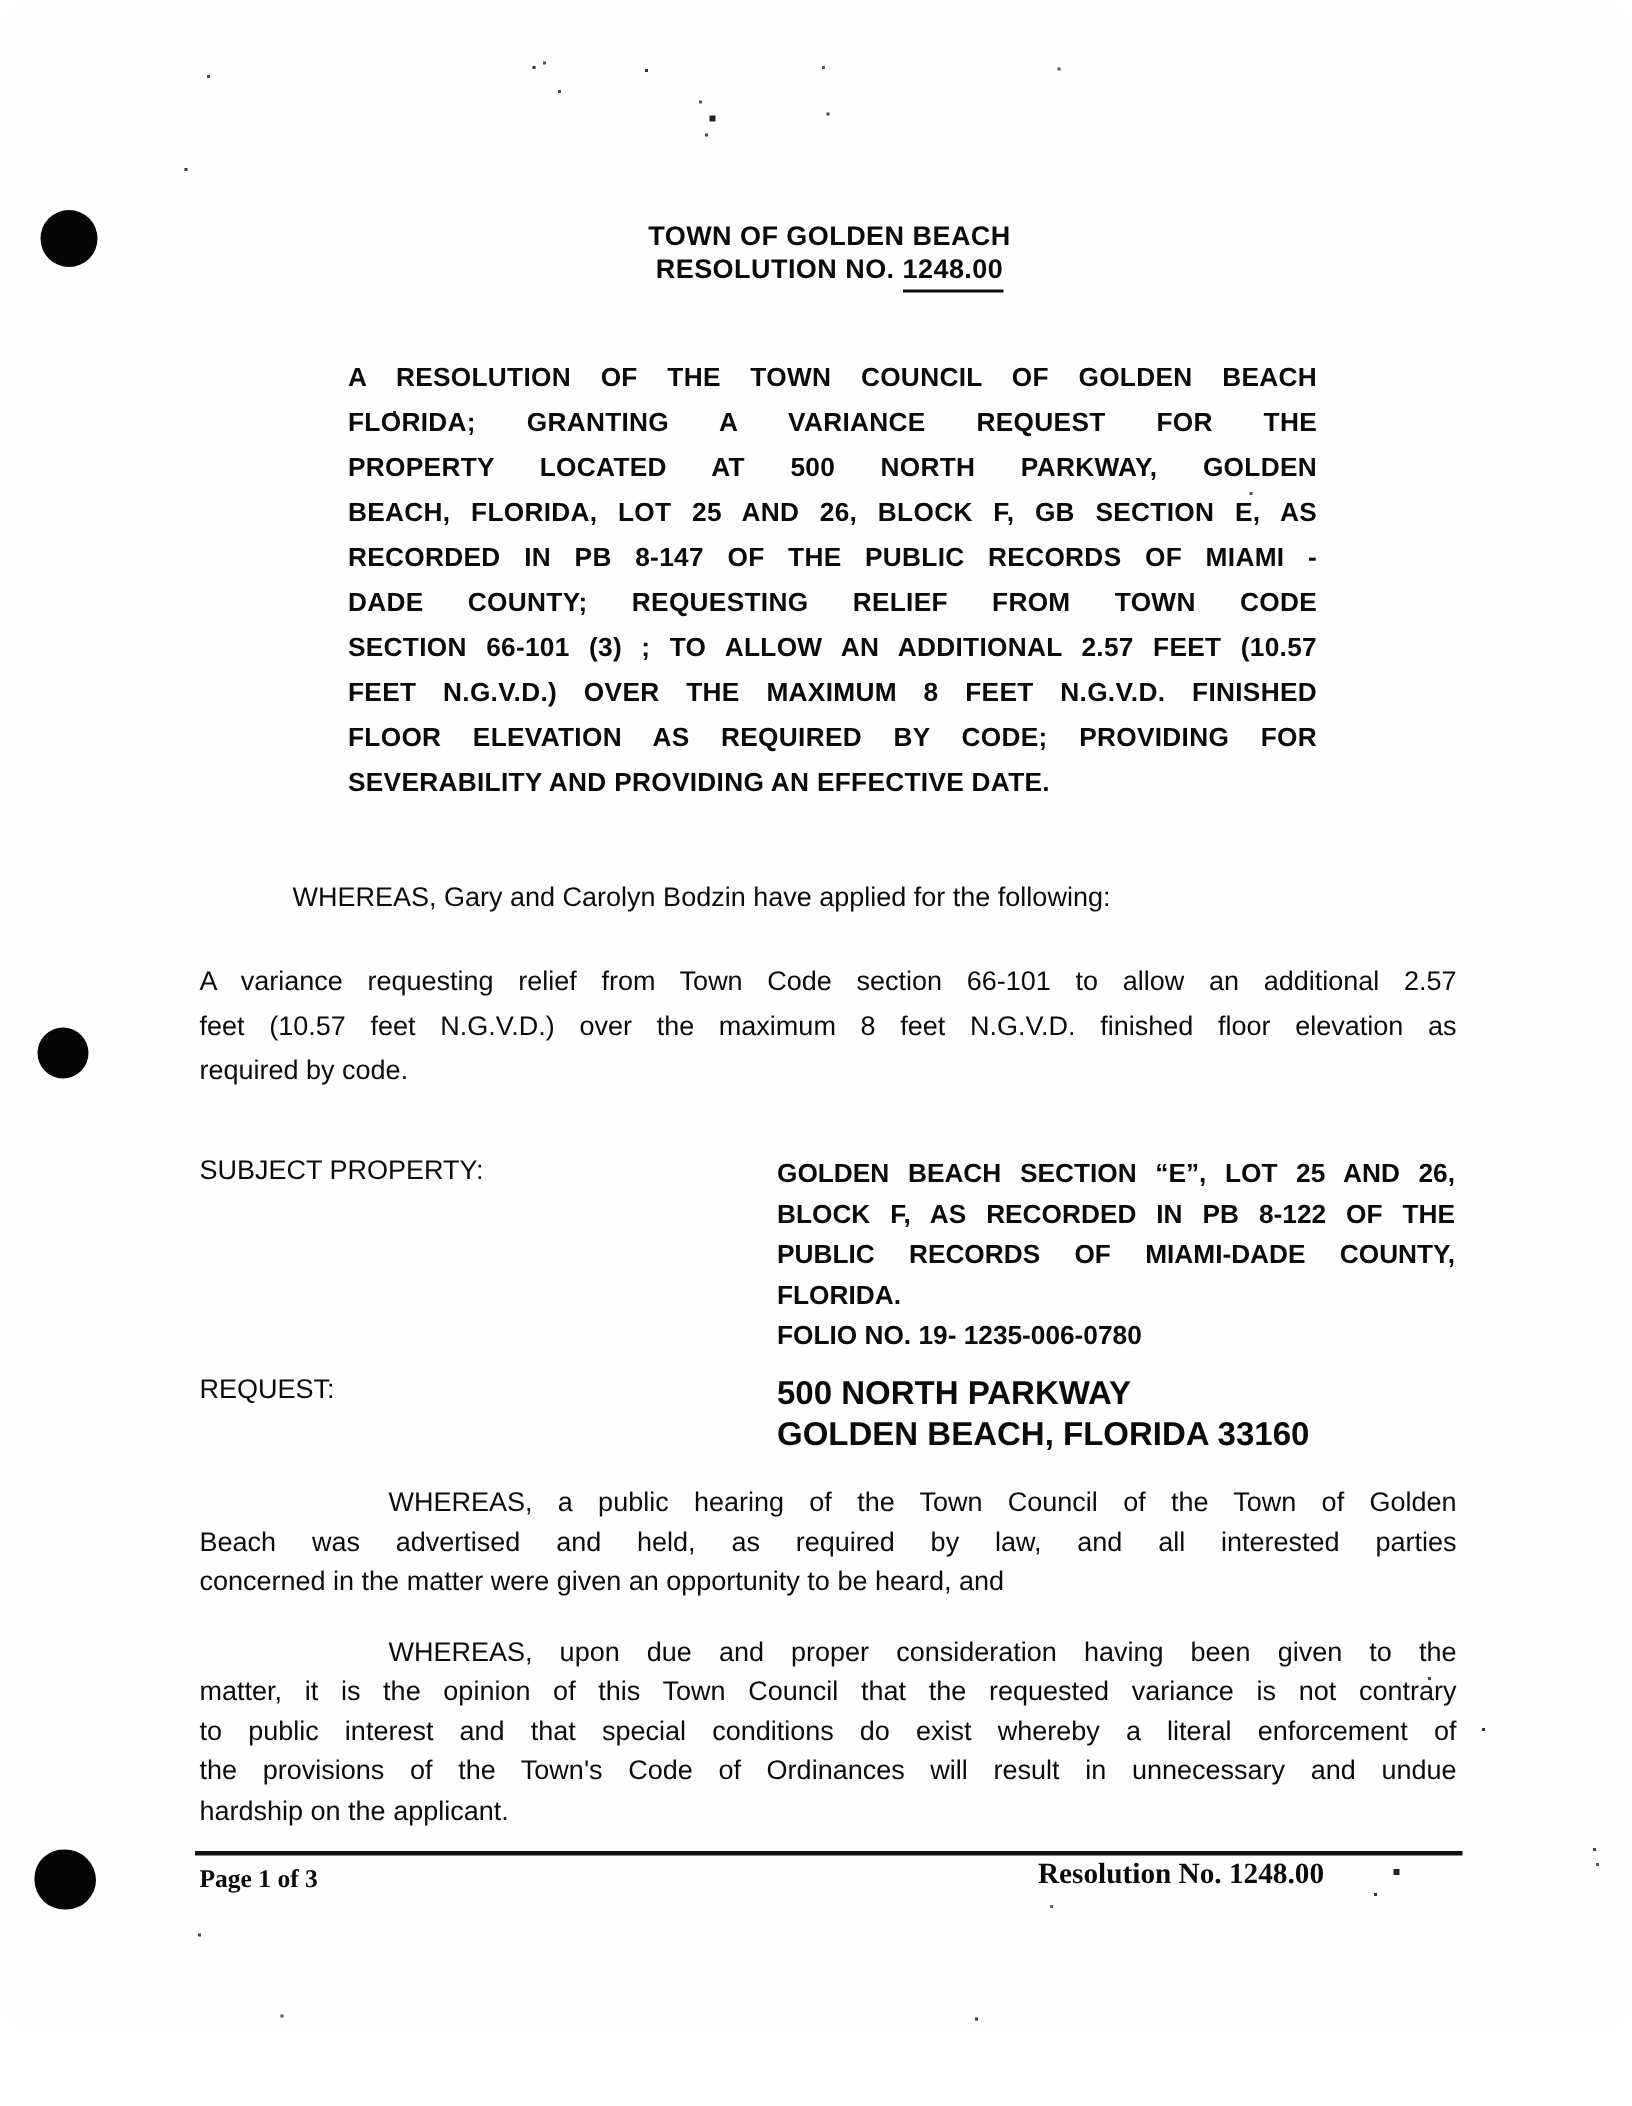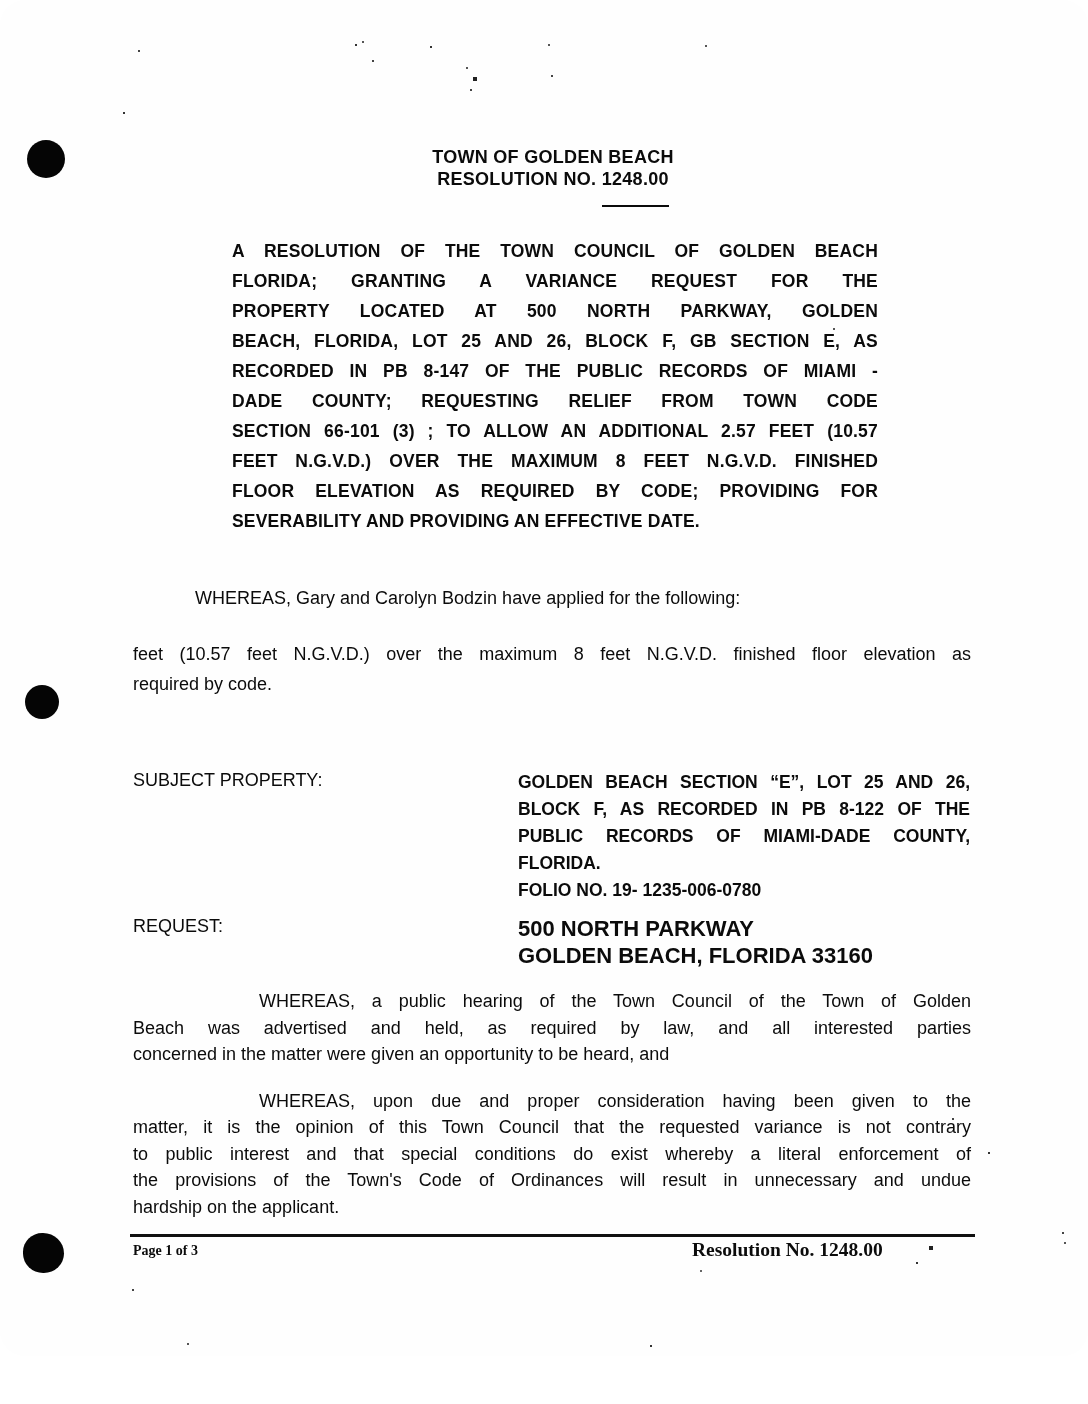--- a/index.html
+++ b/index.html
@@ -32,21 +32,21 @@
       930px 1247px 0 1px #222, 916px 1262px 0 0 #333, 1062px 1232px 0 0 #444, 1064px 1242px 0 0 #555,
       132px 1289px 0 0 #444, 187px 1343px 0 0 #555, 650px 1345px 0 0 #333, 282px 1358px 0 1px #444,
       176px 1368px 0 0 #555, 277px 1385px 0 1px #222, 700px 1270px 0 0 #666;
   }
   
   .doc-header {
     position: absolute; left: 0; top: 146px; width: 100%;
     text-align: center; font-weight: bold; font-size: 18px; line-height: 22px;
     transform: translateX(9px); letter-spacing: 0.3px;
   }
-  .res-no-underline { border-bottom: 2px solid #0b0b0b; padding-bottom: 16px; }
+  .res-no-underline { border-bottom: 2px solid #0b0b0b; padding-bottom: 4px; }
   
   .res-block {
     position: absolute; left: 232px; top: 236px; width: 646px;
     font-weight: bold; font-size: 17.5px; line-height: 30px; letter-spacing: 0.2px;
   }
   .jl { text-align: justify; text-align-last: justify; text-justify: inter-word; }
   
   .body-text { font-size: 18px; }
   .whereas-applied {
     position: absolute; left: 133px; top: 588px; width: 860px; padding-left: 62px;
@@ -72,21 +72,21 @@
     position: absolute; left: 133px; top: 1088px; width: 838px; line-height: 26.4px;
   }
   .indent-first { padding-left: 126px; }
   
   .footer-rule {
     position: absolute; left: 130px; top: 1234px; width: 845px; height: 3px;
     background: #101010;
   }
   .footer-left {
     position: absolute; left: 133px; top: 1243px;
-    font-family: "Liberation Serif", serif; font-weight: bold; font-size: 14px; text-align: right;
+    font-family: "Liberation Serif", serif; font-weight: bold; font-size: 17px; text-align: right;
   }
   .footer-right {
     position: absolute; left: 692px; top: 1239px;
     font-family: "Liberation Serif", serif; font-weight: bold; font-size: 19.5px;
   }
 </style>
 </head>
 <body>
 
 <div class="page">
@@ -110,20 +110,21 @@
     <div class="jl">DADE COUNTY; REQUESTING RELIEF FROM TOWN CODE</div>
     <div class="jl">SECTION 66-101 (3) ; TO ALLOW AN ADDITIONAL 2.57 FEET (10.57</div>
     <div class="jl">FEET N.G.V.D.) OVER THE MAXIMUM 8 FEET N.G.V.D. FINISHED</div>
     <div class="jl">FLOOR ELEVATION AS REQUIRED BY CODE; PROVIDING FOR</div>
     <div>SEVERABILITY AND PROVIDING AN EFFECTIVE DATE.</div>
   </div>
 
   <div class="body-text whereas-applied">WHEREAS, Gary and Carolyn Bodzin have applied for the following:</div>
 
   <div class="body-text variance-par">
+    <div class="jl">A variance requesting relief from Town Code section 66-101 to allow an additional 2.57</div>
     <div class="jl">feet (10.57 feet N.G.V.D.) over the maximum 8 feet N.G.V.D. finished floor elevation as</div>
     <div>required by code.</div>
   </div>
 
   <div class="body-text sp-label">SUBJECT PROPERTY:</div>
   <div class="sp-col">
     <div class="jl">GOLDEN BEACH SECTION “E”, LOT 25 AND 26,</div>
     <div class="jl">BLOCK F, AS RECORDED IN PB 8-122 OF THE</div>
     <div class="jl">PUBLIC RECORDS OF MIAMI-DADE COUNTY,</div>
     <div>FLORIDA.</div>

